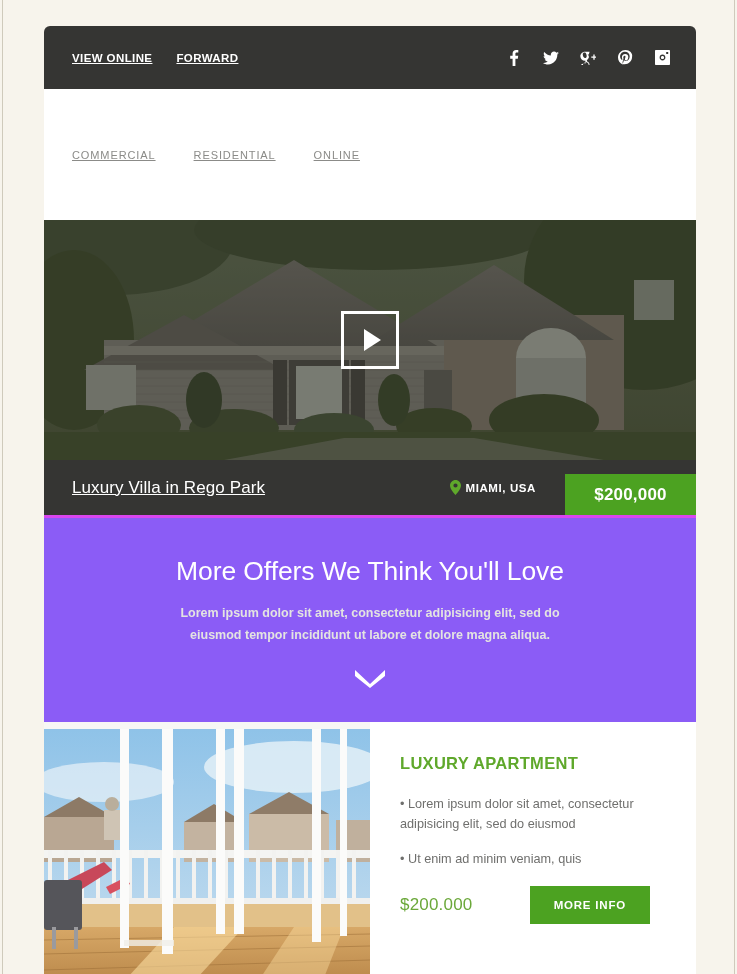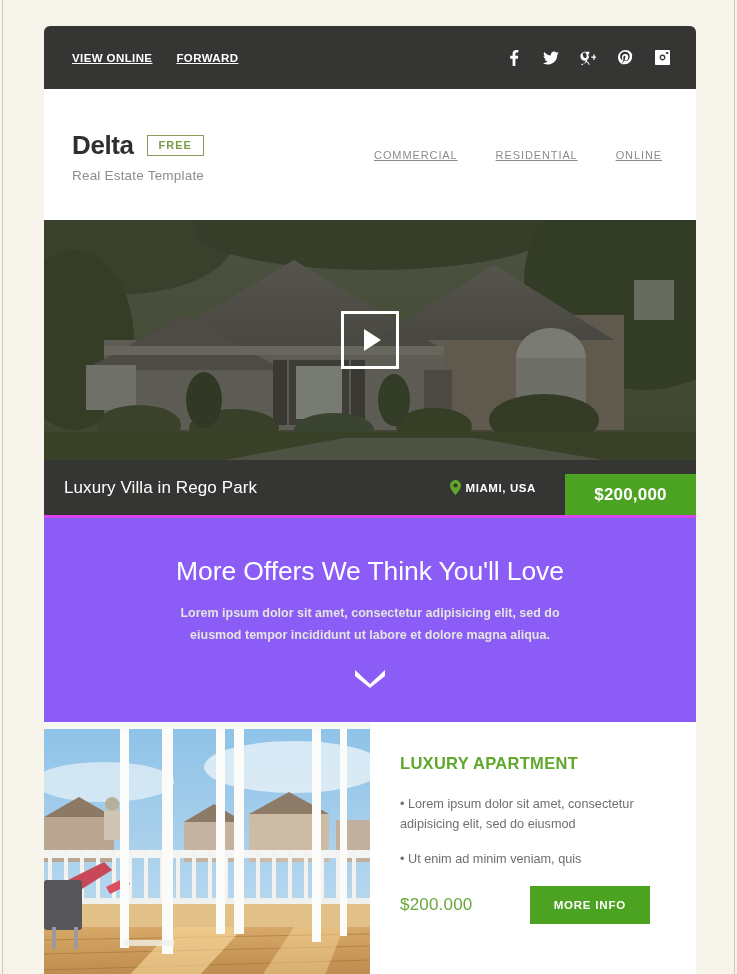--- a/index.html
+++ b/index.html
@@ -136,24 +136,25 @@
   
   .propbar {
     display: flex;
     align-items: stretch;
     background: #353533;
     height: 55px;
   }
   .prop-title {
     flex: 1;
     display: flex; align-items: center;
-    padding-left: 20px;
+    padding-left: 28px;
     color: #ffffff;
     font-size: 17px;
     letter-spacing: 0.1px;
+    text-decoration: underline;
   }
   .prop-loc {
     display: flex; align-items: center; gap: 4px;
     padding-right: 29px;
     color: #ffffff;
     font-size: 11.5px;
     font-weight: bold;
     letter-spacing: 0.6px;
   }
   .pin-icon svg { display: block; }
@@ -287,27 +288,20 @@
       </span>
       <span class="social-icon">
         <svg width="15" height="15" viewBox="0 0 15 15">
             <path d="M1 0C.4 0 0 .4 0 1v13c0 .6.4 1 1 1h13c.6 0 1-.4 1-1V1c0-.6-.4-1-1-1H1zm10.2 2h2v2h-2V2zM7.5 4.6c1.6 0 2.9 1.3 2.9 2.9s-1.3 2.9-2.9 2.9S4.6 9.1 4.6 7.5 5.9 4.6 7.5 4.6zm0 1.3c-.9 0-1.6.7-1.6 1.6s.7 1.6 1.6 1.6 1.6-.7 1.6-1.6-.7-1.6-1.6-1.6z"></path>
           </svg>
       </span>
     </div>
   </div>
 
   <div class="brandbar">
-    <div class="brand-left">
-      <div class="brand-row">
-        <span class="brand-name">Delta</span>
-        <span class="brand-badge">FREE</span>
-      </div>
-      <div class="brand-sub">Real Estate Template</div>
-    </div>
     <div class="nav">
       <span class="nav-link">COMMERCIAL</span>
       <span class="nav-link">RESIDENTIAL</span>
       <span class="nav-link">ONLINE</span>
     </div>
   </div>
 
   <div class="hero">
     <svg class="hero-photo" width="652" height="240" viewBox="0 0 652 240" preserveAspectRatio="none">
       <defs>

